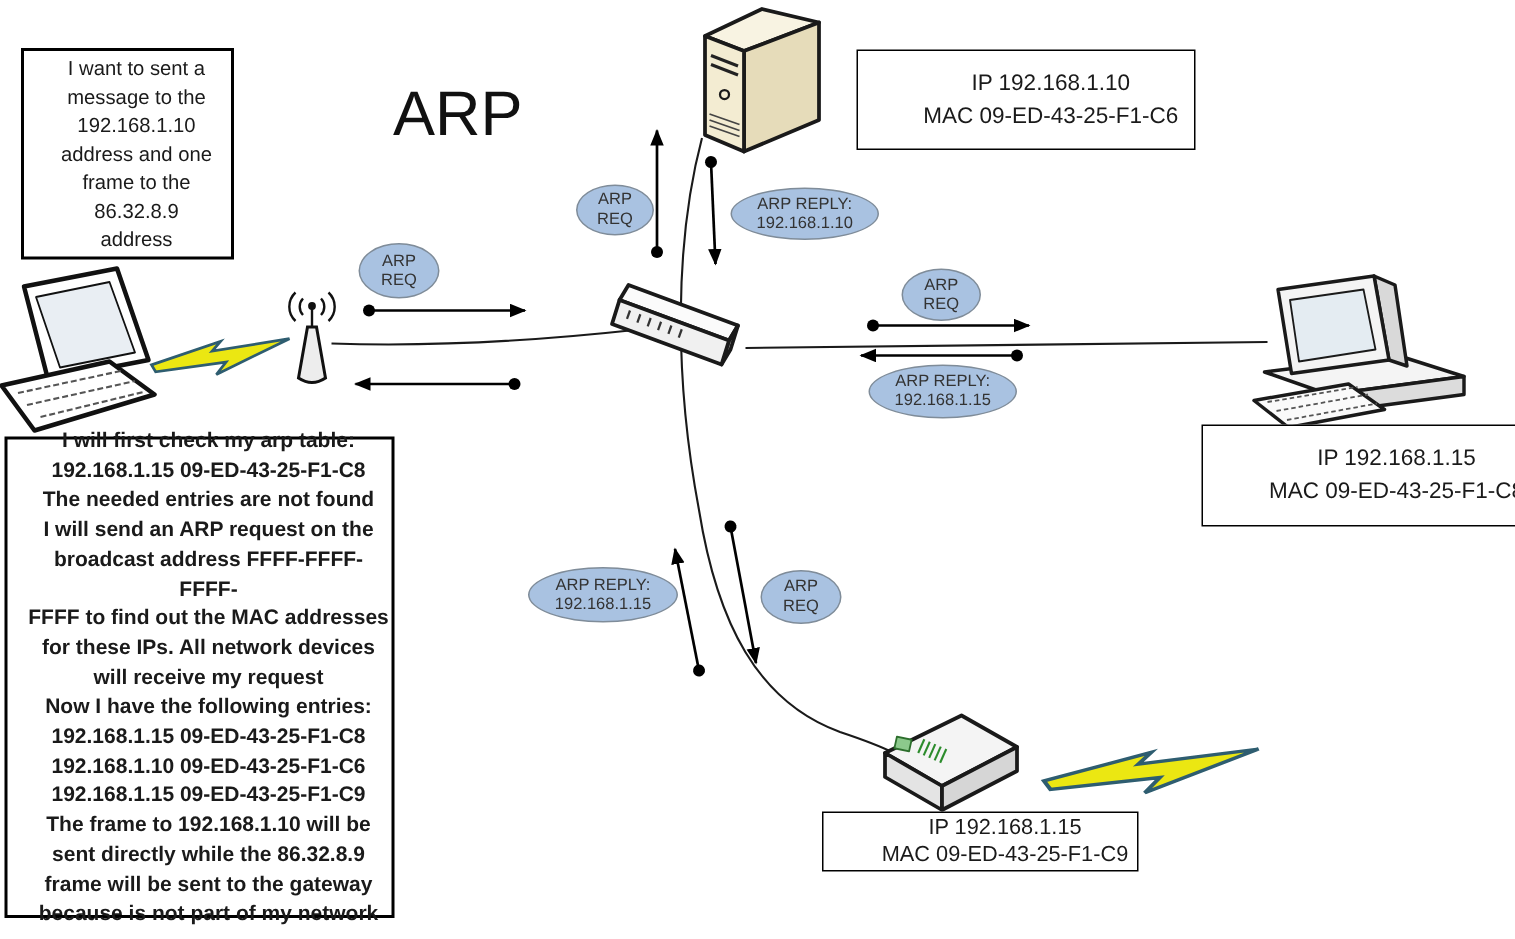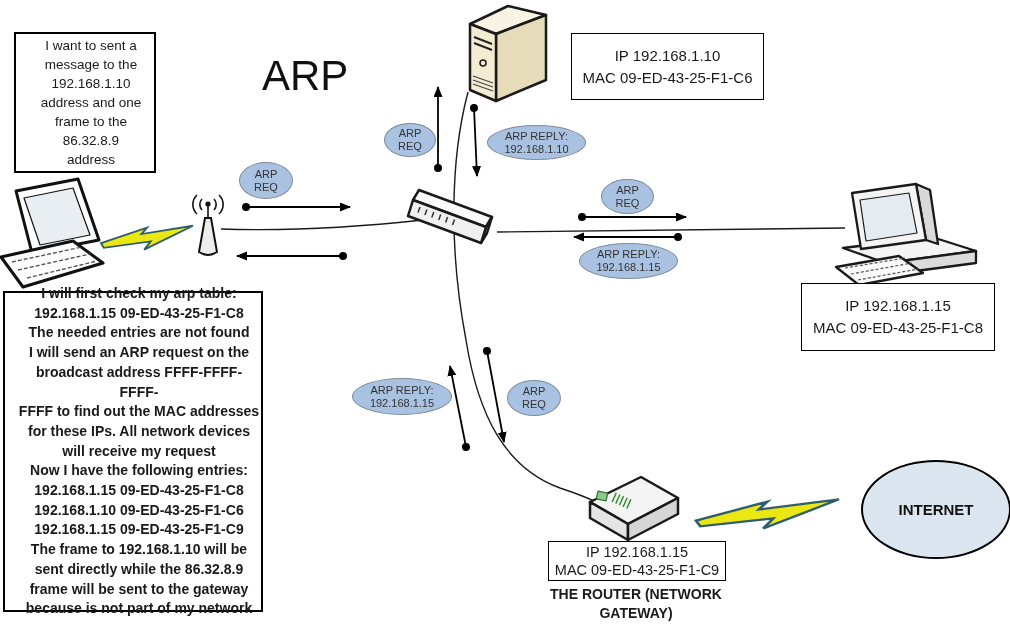--- a/index.html
+++ b/index.html
@@ -10,21 +10,21 @@
   #wires{position:absolute;left:0;top:0;width:1010px;height:626px;}
   .abs{position:absolute;}
   .note{
     border:2px solid #000;background:#fff;text-align:center;
     white-space:pre-line;display:flex;align-items:center;justify-content:center;padding-left:12px;
   }
   .note1{left:14px;top:32px;width:126px;height:137px;font-size:13.5px;line-height:19px;}
   .note2{left:3px;top:291px;width:244px;height:317px;font-size:14px;line-height:19.7px;font-weight:bold;}
   .ipbox{
     border:1.6px solid #000;background:#fff;text-align:center;white-space:pre-line;
-    display:flex;align-items:center;justify-content:center;font-size:15px;line-height:22px;
+    display:flex;align-items:center;justify-content:center;font-size:15px;line-height:22px;padding-left:33px;
   }
   .ipbox.server{left:571px;top:33px;width:191px;height:65px;}
   .ipbox.pc{left:801px;top:283px;width:192px;height:66px;}
   .ipbox.router{left:548px;top:541px;width:176px;height:38px;font-size:14.5px;line-height:18px;}
   .caption{
     left:536px;top:585px;width:200px;text-align:center;font-weight:bold;
     font-size:14px;line-height:19px;white-space:pre-line;
   }
   .title{left:262px;top:52px;font-size:42px;color:#111;}
   .bubble{
@@ -189,33 +189,30 @@
 sent directly while the 86.32.8.9
 frame will be sent to the gateway
 because is not part of my network</div>
 
   <div class="abs ipbox server">IP 192.168.1.10
 MAC 09-ED-43-25-F1-C6</div>
   <div class="abs ipbox pc">IP 192.168.1.15
 MAC 09-ED-43-25-F1-C8</div>
   <div class="abs ipbox router">IP 192.168.1.15
 MAC 09-ED-43-25-F1-C9</div>
-  <div class="abs caption">THE ROUTER (NETWORK
-GATEWAY)</div>
 
   <div class="abs bubble b-req-left">ARP
 REQ</div>
   <div class="abs bubble b-req-top">ARP
 REQ</div>
   <div class="abs bubble b-reply10">ARP REPLY:
 192.168.1.10</div>
   <div class="abs bubble b-req-right">ARP
 REQ</div>
   <div class="abs bubble b-reply15-right">ARP REPLY:
 192.168.1.15</div>
   <div class="abs bubble b-reply15-bottom">ARP REPLY:
 192.168.1.15</div>
   <div class="abs bubble b-req-bottom">ARP
 REQ</div>
 
-  <div class="abs internet">INTERNET</div>
 
 </div>
 
 </body></html>

